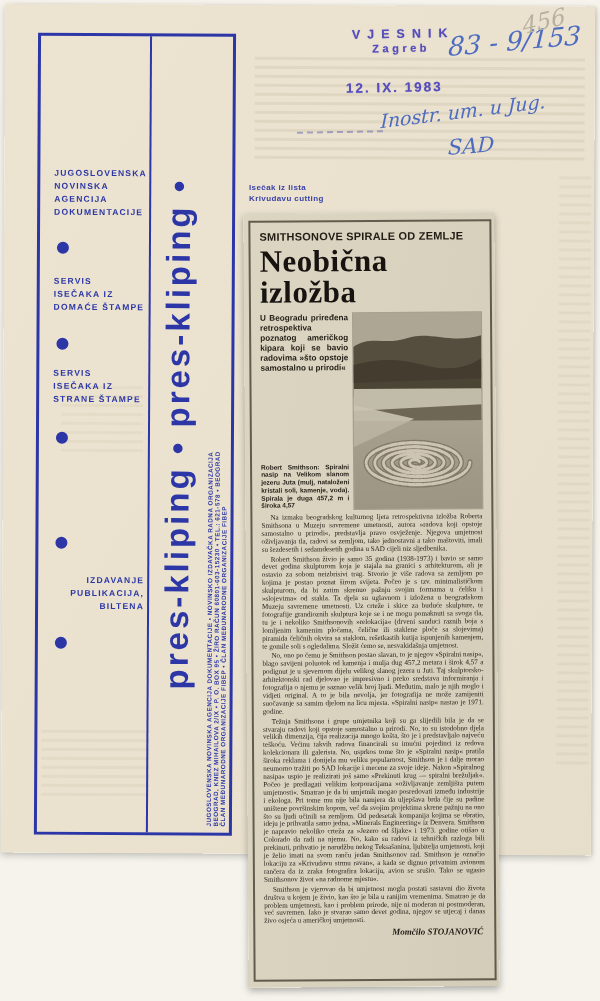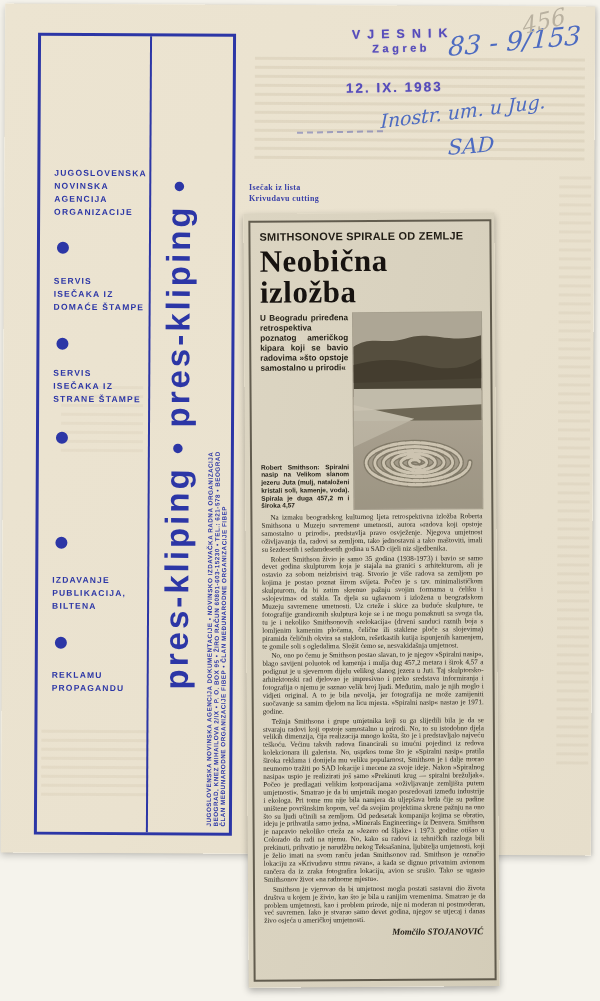--- a/index.html
+++ b/index.html
@@ -50,21 +50,21 @@
   .vjesnik .l1{font-size:12.5px;letter-spacing:7px;}
   .vjesnik .l2{font-size:11px;letter-spacing:3.5px;margin-top:1px;}
   .datestamp{left:346px;top:80px;font-size:13.5px;letter-spacing:2px;transform:rotate(-1deg);}
   .hand{color:#4d6bc1;font-family:"DejaVu Serif",serif;font-style:italic;}
   .ref{left:448px;top:26px;font-size:26px;transform:rotate(-5deg) skewX(-8deg);}
   .note1{left:380px;top:100px;font-size:19px;transform:rotate(-7deg) skewX(-8deg);}
   .note2{left:448px;top:134px;font-size:21px;transform:rotate(-4deg) skewX(-6deg);}
   .pencil{left:522px;top:8px;font-size:23px;color:#b9b1a0;font-style:italic;
     font-family:"DejaVu Serif",serif;transform:rotate(-14deg) skewX(-8deg);}
   .dashline{left:297px;top:131px;width:86px;height:0;border-top:2px dashed rgba(90,95,176,.5);transform:rotate(-1deg);}
-  .cutlabel{left:249px;top:183px;color:#3a41a8;font-weight:bold;font-size:8px;line-height:10.5px;letter-spacing:.4px;font-family:Liberation Serif, serif;}
+  .cutlabel{left:249px;top:183px;color:#3a41a8;font-weight:bold;font-size:8px;line-height:10.5px;letter-spacing:.4px;}
   
   .clipping{
     left:246px;top:213px;width:251px;height:774px;
     background:linear-gradient(100deg,#dcd5c2 0%,#d8d1be 60%,#d3ccb8 100%);
     transform:rotate(-0.4deg);
     box-shadow:0 3px 7px rgba(0,0,0,.30);
   }
   .printed-frame{
     left:5px;top:7px;right:3px;bottom:6px;
     border:2px solid #46413362;border-color:#46413399;
@@ -103,37 +103,35 @@
   <div class="abs bleed" style="left:555px;top:170px;width:32px;height:590px;opacity:.65;"></div>
   <div class="abs bleed" style="left:58px;top:382px;width:82px;height:70px;opacity:.55;"></div>
   <div class="abs bleed" style="left:40px;top:726px;width:108px;height:66px;opacity:.7;"></div>
 
   <div class="abs frame">
     <div class="abs frame-divider"></div>
 
     <div class="abs lh-text lh-block" style="top:131px;">JUGOSLOVENSKA
 NOVINSKA
 AGENCIJA
-ORGANIZACIJE</div>
+DOKUMENTACIJE</div>
     <div class="abs dot" style="top:206px;"></div>
     <div class="abs lh-text lh-block" style="top:239px;">SERVIS
 ISEČAKA IZ
 DOMAĆE ŠTAMPE</div>
     <div class="abs dot" style="top:302px;"></div>
     <div class="abs lh-text lh-block" style="top:331px;">SERVIS
 ISEČAKA IZ
 STRANE ŠTAMPE</div>
     <div class="abs dot" style="top:396px;"></div>
     <div class="abs dot" style="top:501px;"></div>
-    <div class="abs lh-text lh-block" style="top:538px;">IZDAVANJE
+    <div class="abs lh-text lh-block" style="top:538px;text-align:right;">IZDAVANJE
 PUBLIKACIJA,
 BILTENA</div>
     <div class="abs dot" style="top:601px;"></div>
-    <div class="abs lh-text lh-block" style="top:633px;">REKLAMU
-PROPAGANDU</div>
 
     <div class="abs vert brand">pres-kliping • pres-kliping •</div>
     <div class="abs vert infoline il1">JUGOSLOVENSKA NOVINSKA AGENCIJA DOKUMENTACIJE • NOVINSKO IZDAVAČKA RADNA ORGANIZACIJA</div>
     <div class="abs vert infoline il2">BEOGRAD, KNEZ MIHAILOVA 2/IX • P. O. BOX 95 • ŽIRO RAČUN 60801-603-15230 • TEL.: 621-578 • BEOGRAD</div>
     <div class="abs vert infoline il3">ČLAN MEĐUNARODNE ORGANIZACIJE FIBEP • ČLAN MEĐUNARODNE ORGANIZACIJE FIBEP</div>
   </div>
 </div>
 
 <div class="abs stamp vjesnik">
   <div class="l1">VJESNIK</div>

